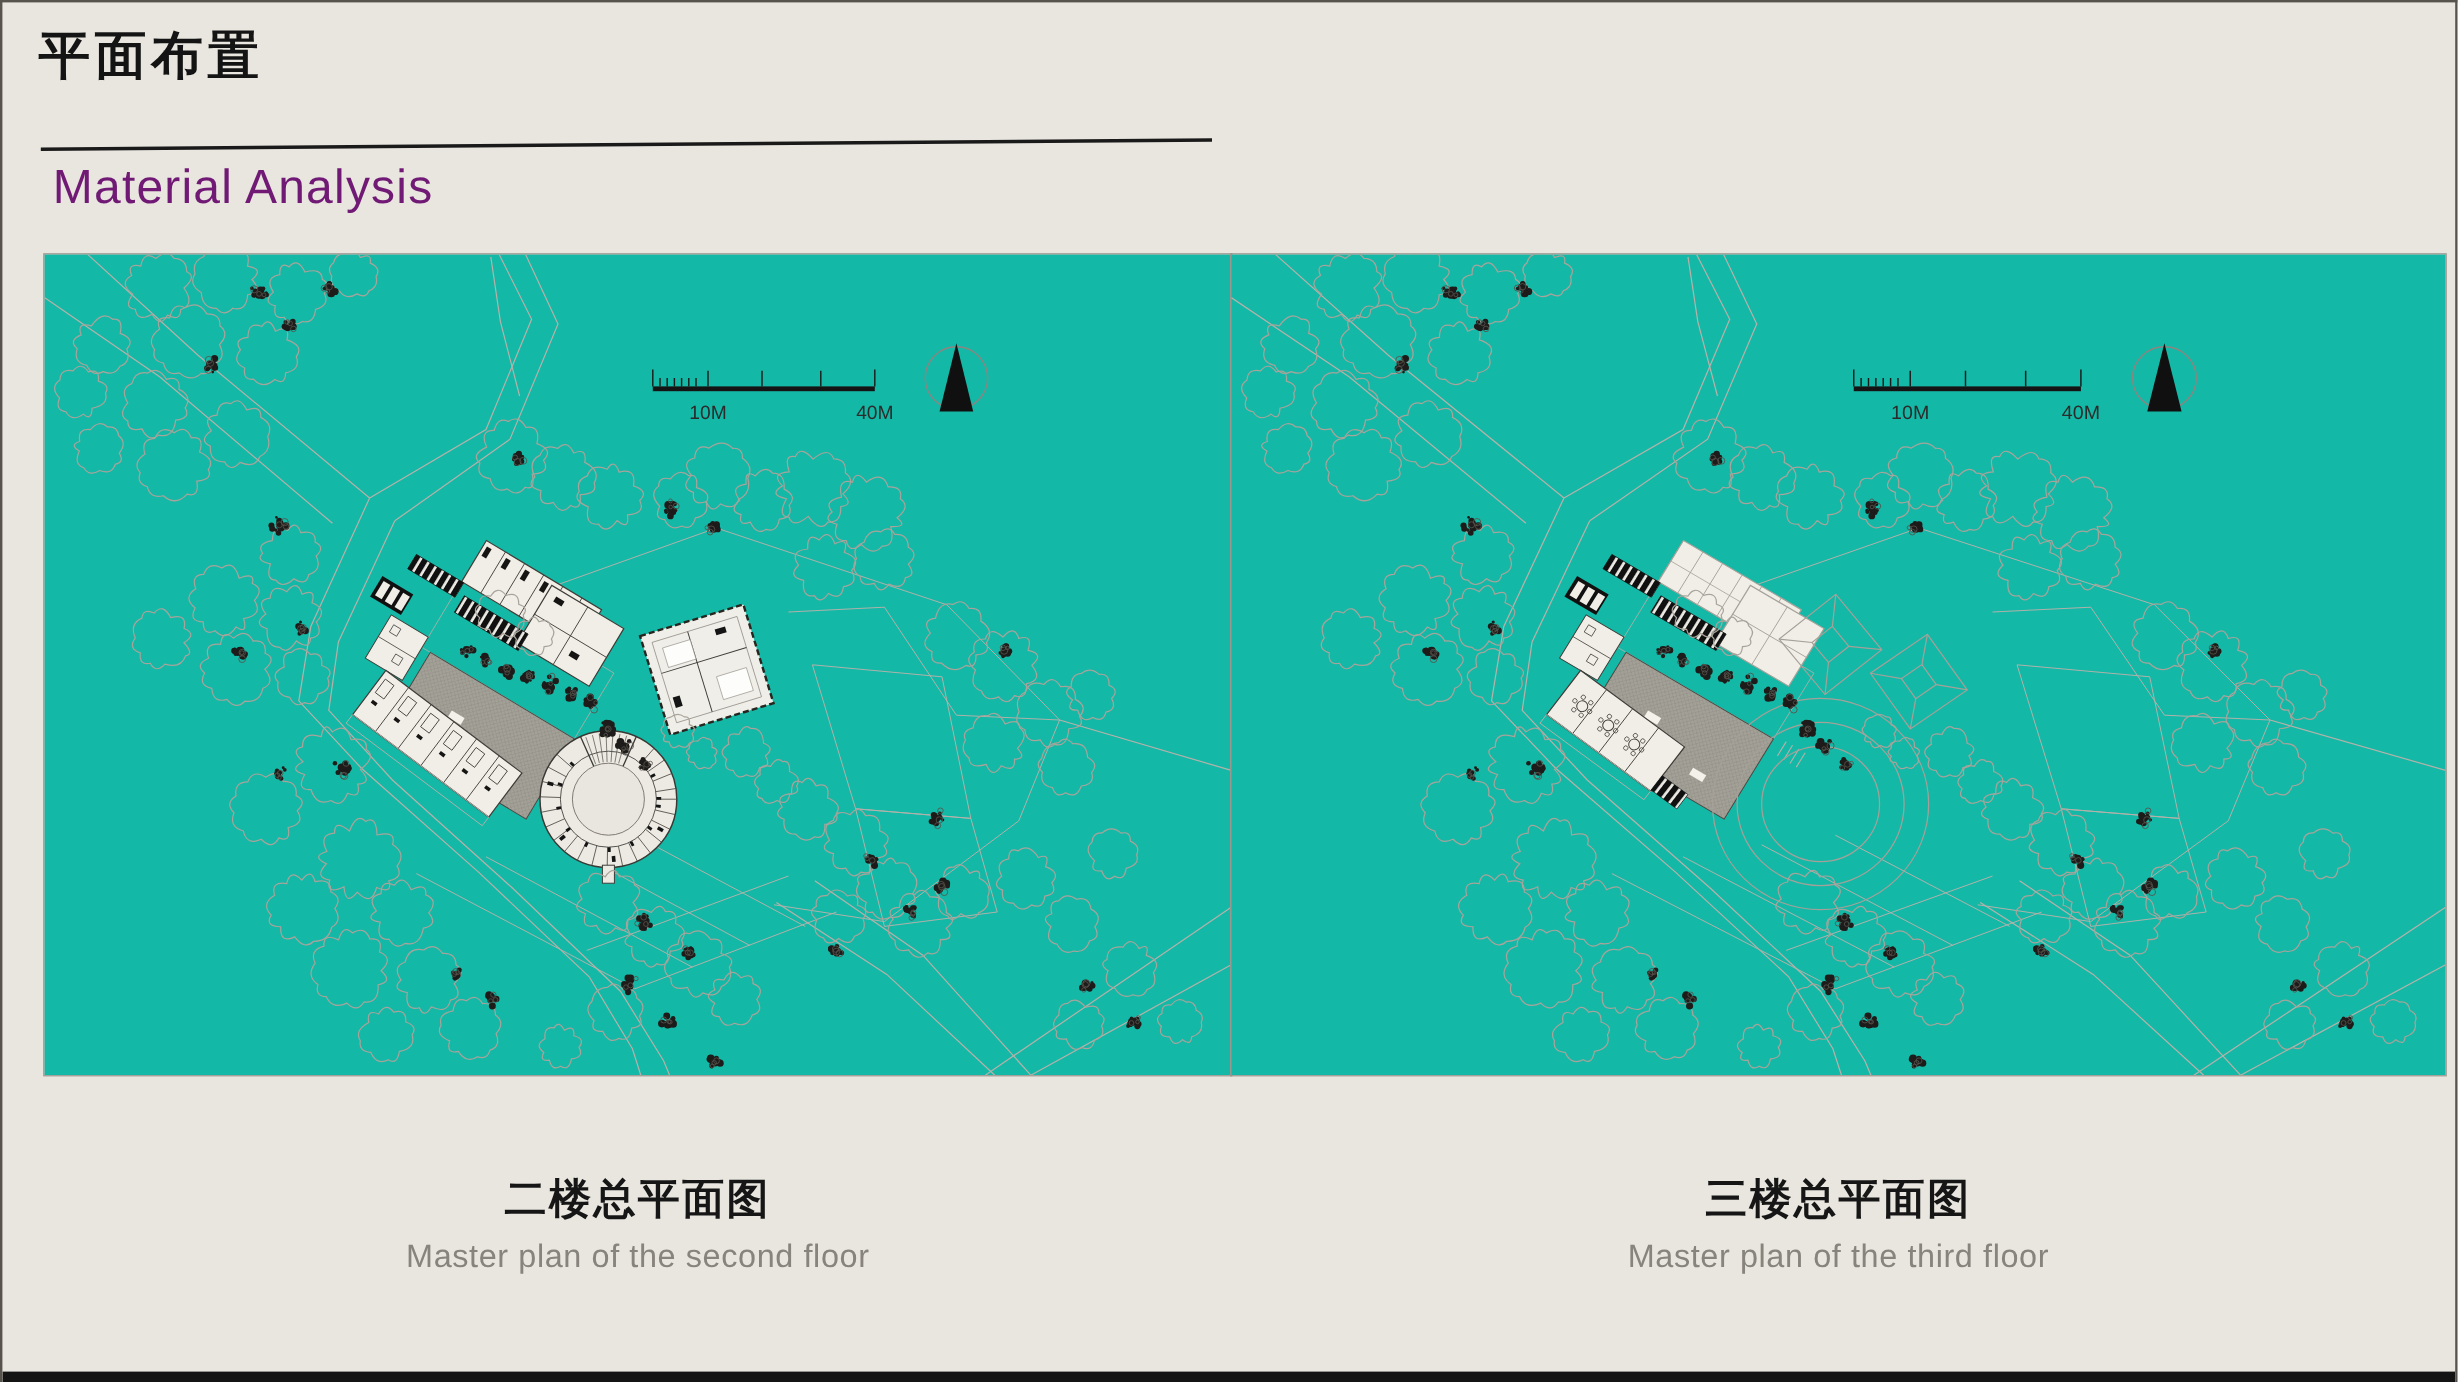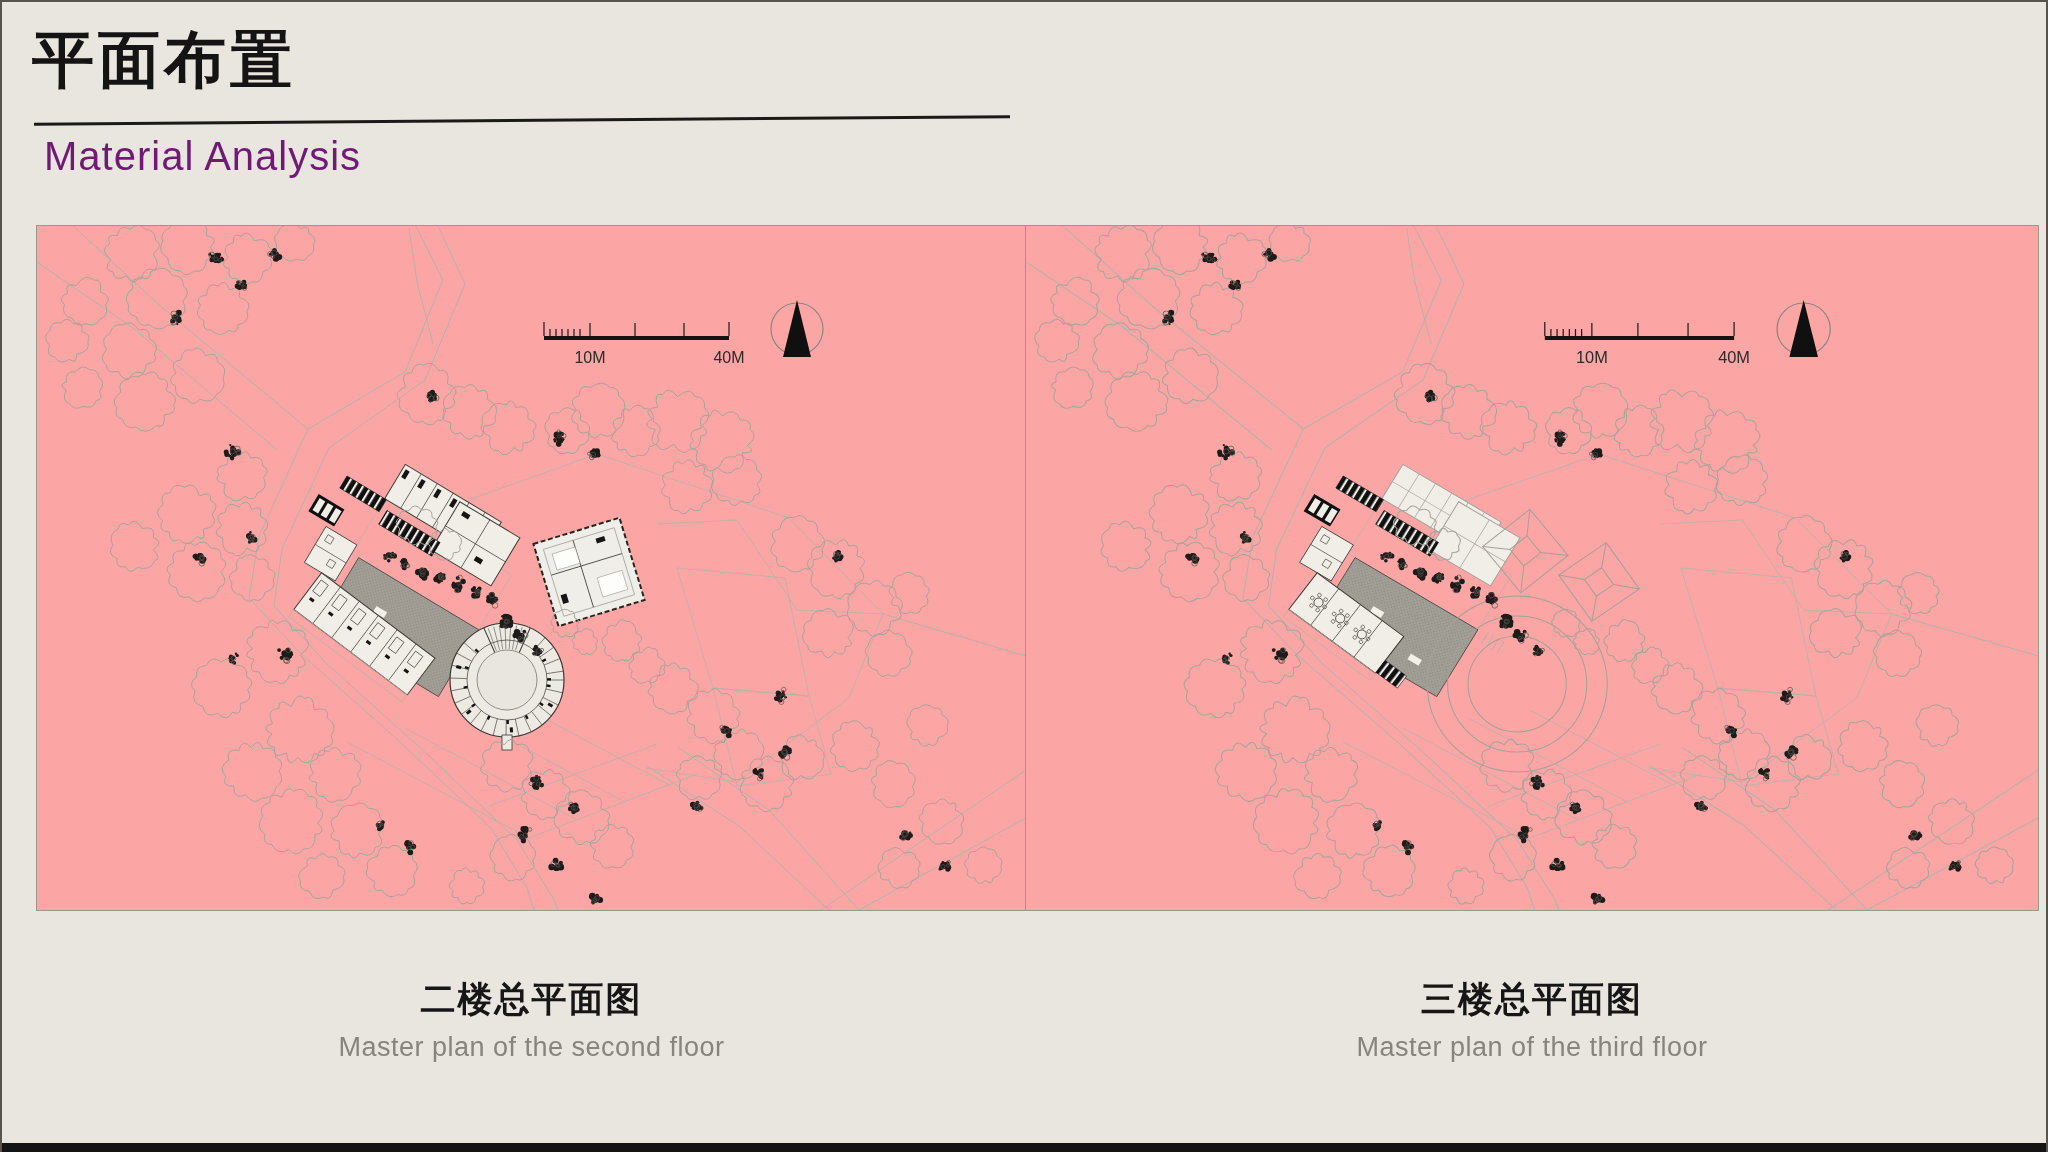--- a/index.html
+++ b/index.html
@@ -4,34 +4,34 @@
 <style>
   html,body{margin:0;padding:0;background:#c9c6bf;}
   .slide{
     position:relative;width:2048px;height:1152px;
     background:#e9e6df;overflow:hidden;box-sizing:border-box;
     border-top:2px solid #57534d;border-left:2px solid #57534d;border-right:2px solid #57534d;
     font-family:"Liberation Sans","DejaVu Sans",sans-serif;
   }
   .title{
     position:absolute;left:30px;top:16px;
-    font-size:62px;font-weight:900;letter-spacing:4px;color:#141414;
+    font-size:43px;font-weight:900;letter-spacing:4px;color:#141414;
     font-family:"DejaVu Sans","Liberation Sans",sans-serif;
   }
   .divider{
     position:absolute;left:32px;top:117px;width:976px;height:3px;
     background:#1a1a1a;transform:rotate(-0.45deg);
   }
   .subtitle{
     position:absolute;left:42px;top:132px;
     font-size:40px;font-weight:400;color:#701a75;letter-spacing:1px;
   }
   .panel{
-    position:absolute;top:224px;height:684px;
-    outline:1px solid #9b978f;background:#fca5a5;
+    position:absolute;top:210px;height:684px;
+    outline:1px solid #9b978f;background:#14b8a6;
   }
   .panel.left{left:35px;width:989px;}
   .panel.right{left:1024px;width:1012px;}
   .panel svg.plan{display:block;width:100%;height:100%;}
   .caption{
     position:absolute;text-align:center;
   }
   .caption.left{left:35px;width:989px;top:974px;}
   .caption.right{left:1024px;width:1012px;top:974px;}
   .caption .zh{

